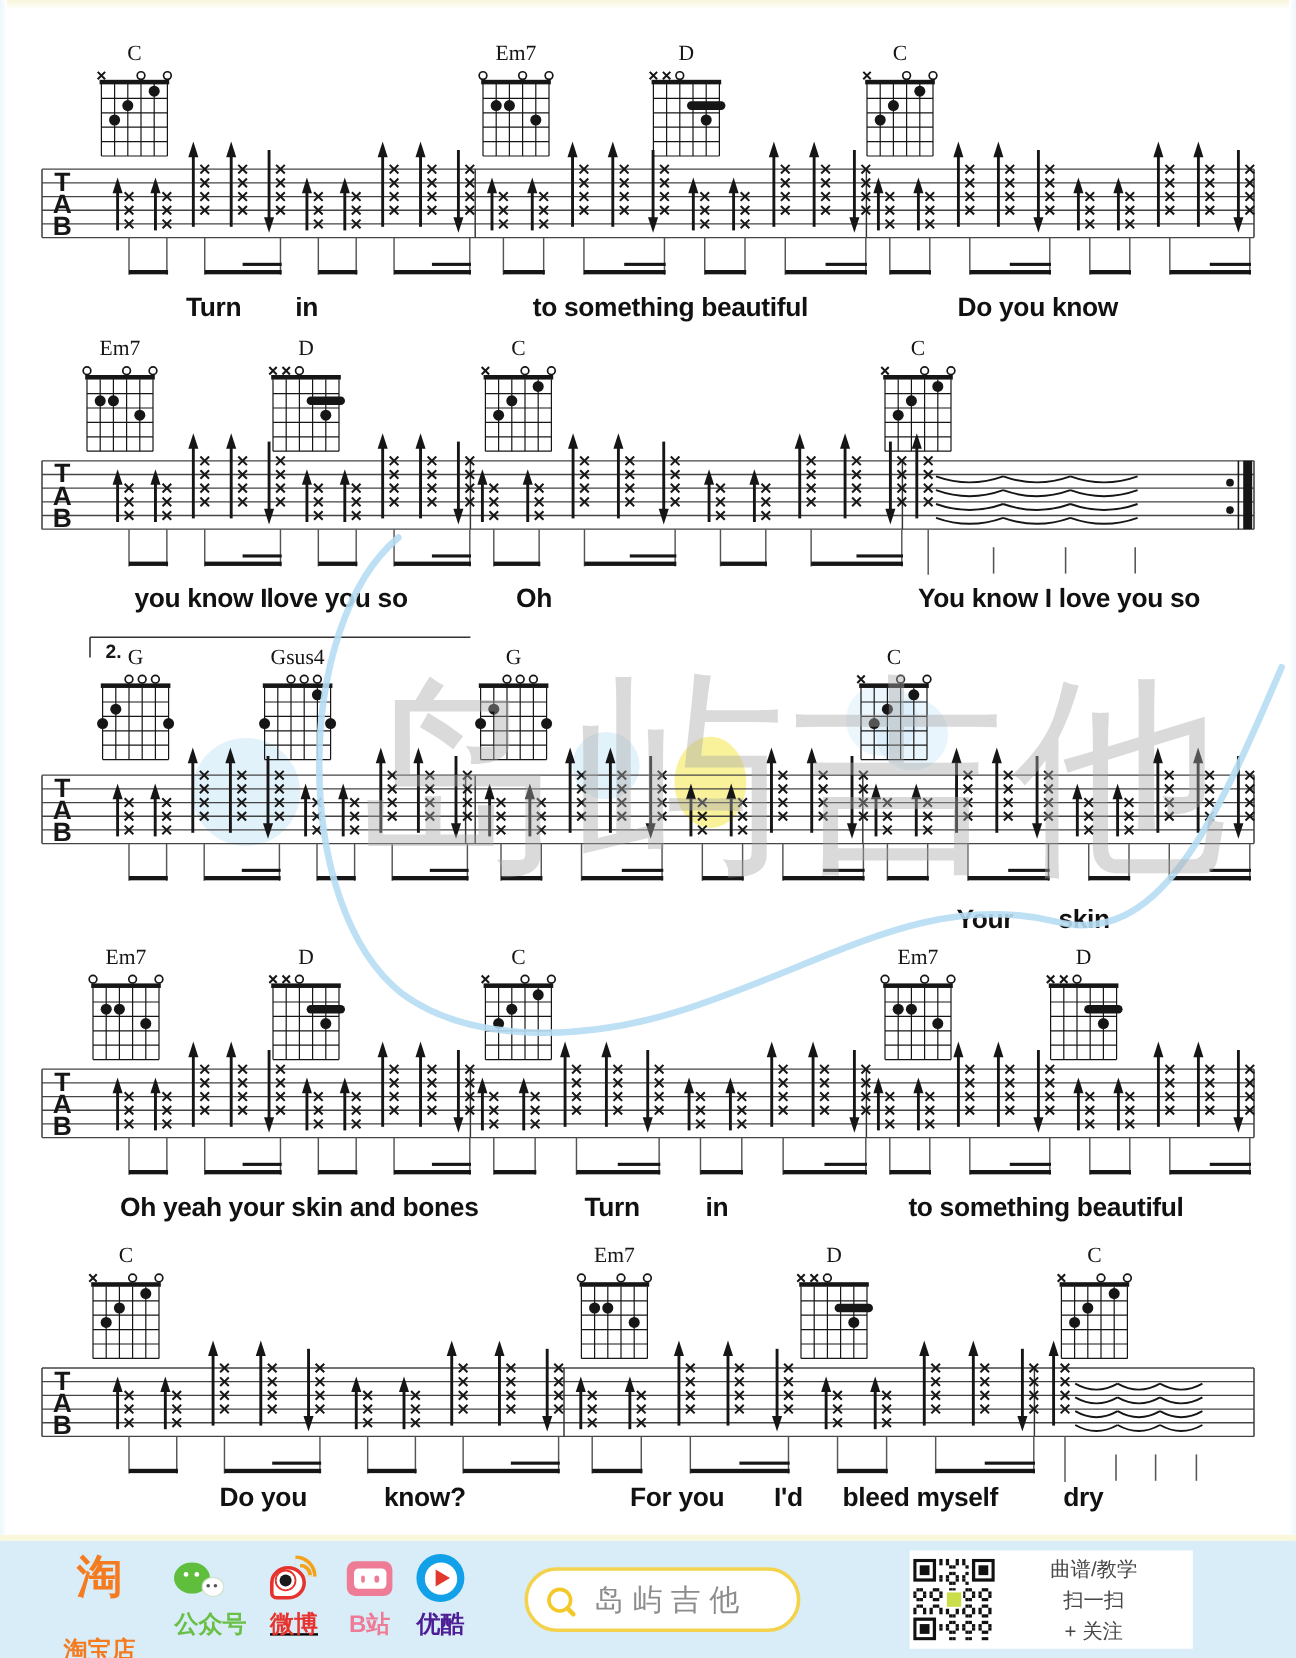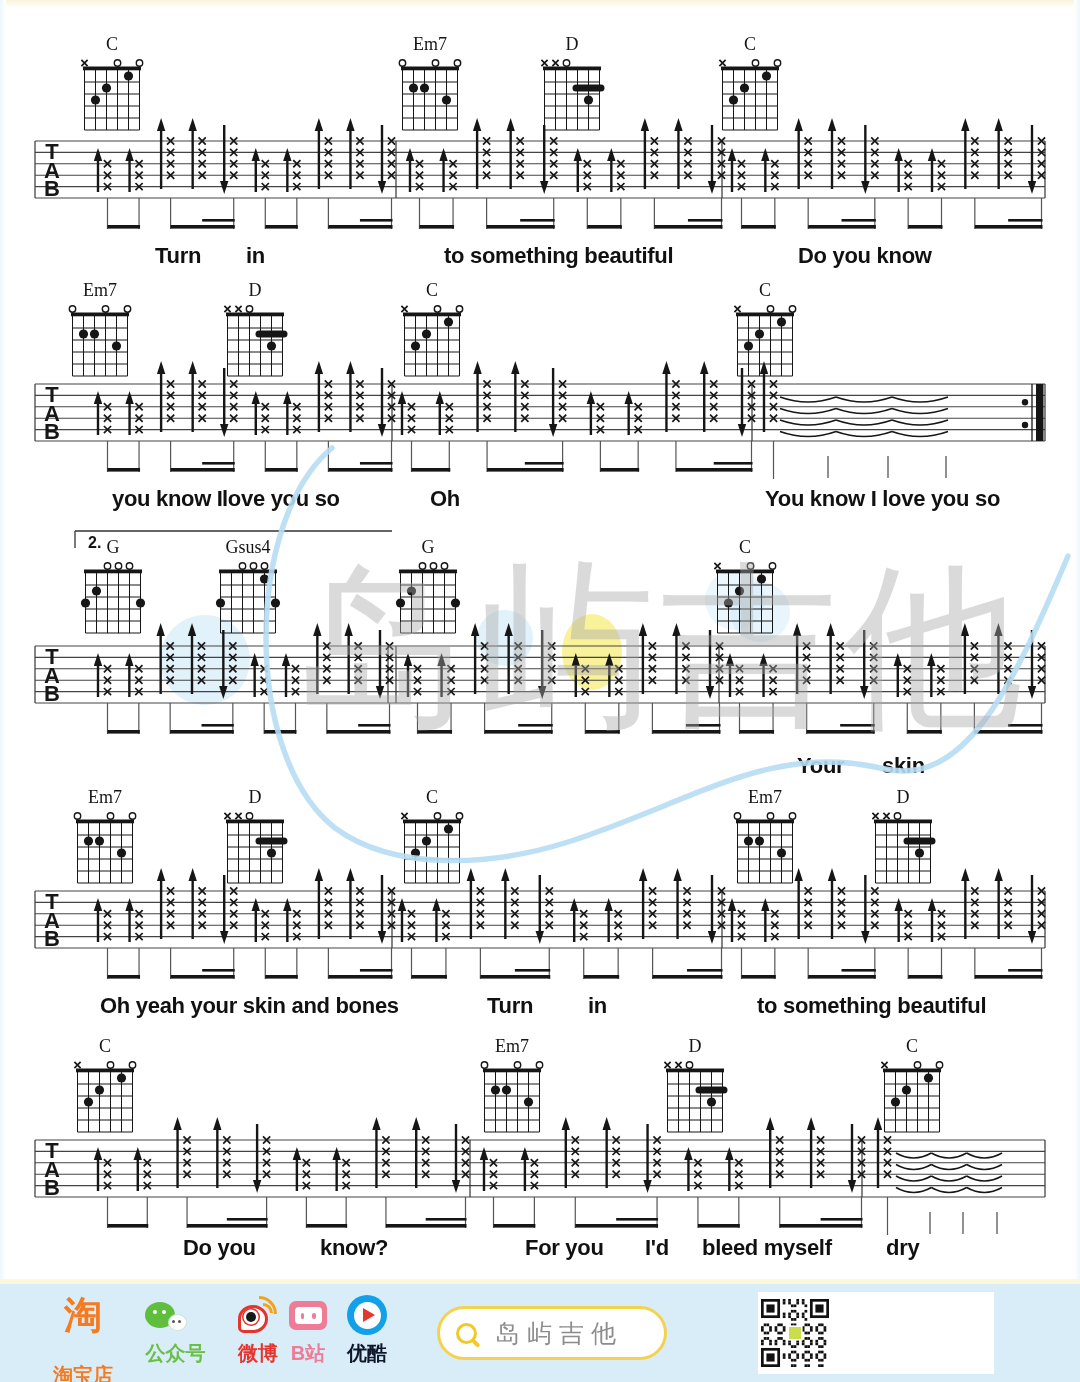--- a/index.html
+++ b/index.html
@@ -21,21 +21,21 @@
   .footer-divider{position:absolute;top:1279px;left:0;width:1080px;height:5px;
        background:#fbf7da;z-index:5;}
   .footer{position:absolute;top:1284px;left:0;width:1080px;height:98px;
        background:#d9edf8;z-index:6;}
   .fitem{position:absolute;top:8px;width:76px;display:flex;flex-direction:column;
        align-items:center;cursor:pointer;}
   .ficon{height:46px;display:flex;align-items:center;justify-content:center;}
   .flabel{font-size:20px;font-weight:700;margin-top:2px;}
   .tb-char{color:#f57b20;font-size:38px;font-weight:700;line-height:42px;}
   .lab-tb{color:#f57b20;margin-top:24px;} .lab-wc{color:#6abf47;margin-left:13px;} .lab-wb{color:#e6332d;}
-  .lab-bl{color:#ee7c96;} .lab-yk{color:#0f172a;font-family:Liberation Serif, serif;}
+  .lab-bl{color:#ee7c96;} .lab-yk{color:#4c1d95;font-family:Liberation Serif, serif;}
   
   .wc-big{width:30px;height:26px;background:#5fbe3c;border-radius:50%;position:relative;}
   .wc-big::before,.wc-big::after{content:"";position:absolute;top:8px;width:4px;height:4px;
        border-radius:50%;background:#fff;}
   .wc-big::before{left:8px;} .wc-big::after{left:17px;}
   .wc-small{width:17px;height:15px;background:#fff;border:1.5px solid #cfe3cf;
        border-radius:50%;position:relative;left:-7px;top:7px;}
   .wc-small::before,.wc-small::after{content:"";position:absolute;top:5px;width:3px;height:3px;
        border-radius:50%;background:#555;}
   .wc-small::before{left:3px;} .wc-small::after{left:9px;}
@@ -1866,21 +1866,21 @@
   </div>
 
   <div class="fitem" style="left:131px;">
     <div class="ficon">
       <div class="wc-big"></div>
       <div class="wc-small"></div>
     </div>
     <span class="flabel lab-wc">公众号</span>
   </div>
 
-  <div class="fitem" style="left:220px;">
+  <div class="fitem" style="left:207px;text-decoration:underline;">
     <div class="ficon">
       <div class="wb-wrap">
         <div class="wb-sig1"></div>
         <div class="wb-sig2"></div>
         <div class="wb-eye"></div>
       </div>
     </div>
     <span class="flabel lab-wb">微博</span>
   </div>
 
@@ -2049,14 +2049,19 @@
         <rect x="1" y="1" width="5" height="5" fill="#fff"></rect>
         <rect x="2" y="2" width="3" height="3" fill="#111"></rect>
         <rect x="18" y="0" width="7" height="7" fill="#111"></rect>
         <rect x="19" y="1" width="5" height="5" fill="#fff"></rect>
         <rect x="20" y="2" width="3" height="3" fill="#111"></rect>
         <rect x="0" y="18" width="7" height="7" fill="#111"></rect>
         <rect x="1" y="19" width="5" height="5" fill="#fff"></rect>
         <rect x="2" y="20" width="3" height="3" fill="#111"></rect>
         <rect x="10" y="10" width="5" height="5" fill="#cadd4b" stroke="#fff" stroke-width="0.6"></rect>
       </svg>
+    <div class="qr-text">
+      <span class="qr-line">曲谱/教学</span>
+      <span class="qr-line">扫一扫</span>
+      <span class="qr-line">+ 关注</span>
+    </div>
   </div>
 </div>
 
 </body></html>

